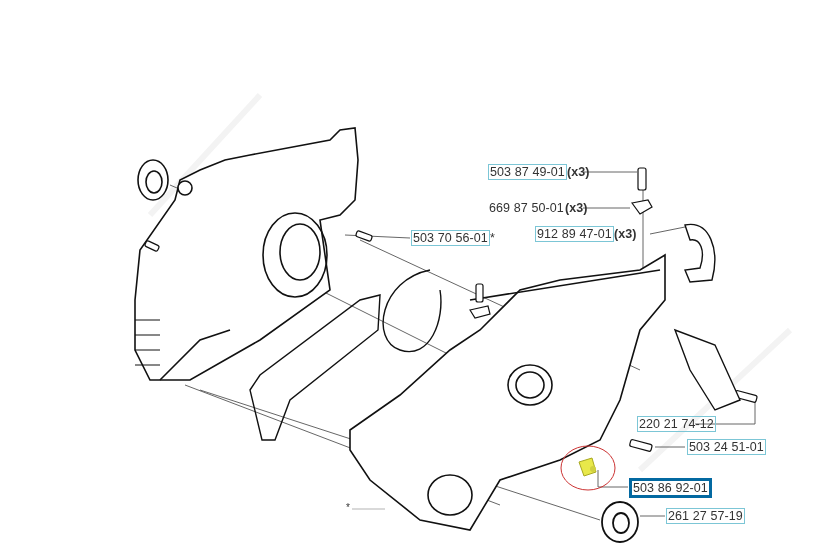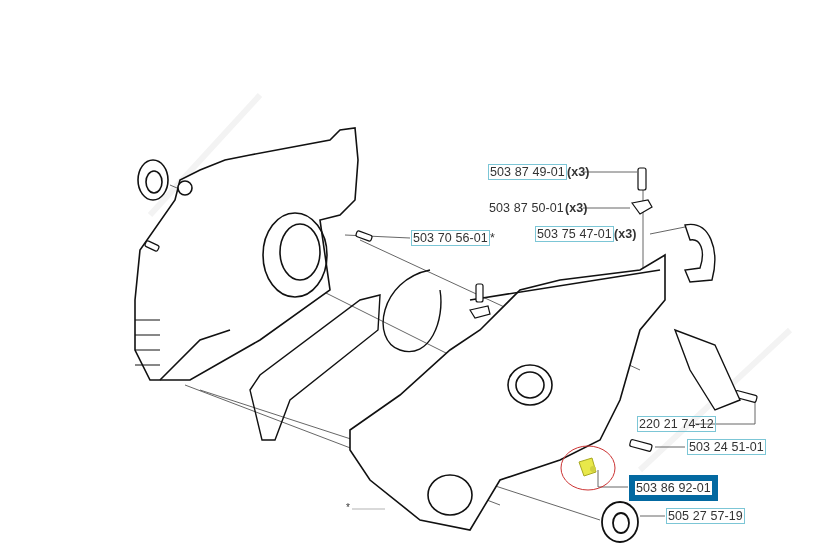--- a/index.html
+++ b/index.html
@@ -4,21 +4,21 @@
 <style>
   html, body { margin: 0; padding: 0; background: #ffffff; }
   body { width: 832px; height: 547px; position: relative; overflow: hidden; font-family: "Liberation Sans", sans-serif; }
   #diagram { position: absolute; left: 0; top: 0; width: 832px; height: 547px; }
   .label {
     position: absolute; font-size: 12.5px; color: #333; white-space: nowrap; line-height: 15px;
     letter-spacing: 0.1px;
   }
   .label .pn { padding: 0 1px; }
   .label .pn.boxed { border: 1px solid #7cc6d6; }
-  .label .pn.highlight { border: 6px solid #0369a1; text-align: right; }
+  .label .pn.highlight { border: 3px solid #0369a1; text-align: right; }
   .label .qty { font-weight: bold; }
 </style>
 </head>
 <body>
 
 <svg id="diagram" viewBox="0 0 832 547" xmlns="http://www.w3.org/2000/svg">
   <g stroke="#f3f3f3" stroke-width="6" fill="none">
     <path d="M150 215 L260 95"></path>
       <path d="M420 480 L560 340"></path>
       <path d="M640 470 L790 330"></path>
@@ -106,33 +106,33 @@
     <ellipse cx="588" cy="468" rx="27" ry="22" fill="none" stroke="#cc3333" stroke-width="1"></ellipse>
     <path d="M579 462 L592 458 L596 472 L584 476 Z" fill="#e8e84a" stroke="#a8a820" stroke-width="1"></path>
     <circle cx="593" cy="469" r="3" fill="#d0d040"></circle>
   </g>
 </svg>
 
 <div class="label" style="left:488px;top:165px">
   <span class="pn boxed">503 87 49-01</span><span class="qty">(x3)</span>
 </div>
 <div class="label" style="left:488px;top:201px">
-  <span class="pn">503 87 50-01</span><span class="qty">(x3)</span>
+  <span class="pn">669 87 50-01</span><span class="qty">(x3)</span>
 </div>
 <div class="label" style="left:535px;top:227px">
-  <span class="pn boxed">503 75 47-01</span><span class="qty">(x3)</span>
+  <span class="pn boxed">912 89 47-01</span><span class="qty">(x3)</span>
 </div>
 <div class="label" style="left:411px;top:231px">
   <span class="pn boxed">503 70 56-01</span><span>*</span>
 </div>
 <div class="label" style="left:637px;top:417px">
   <span class="pn boxed">220 21 74-12</span>
 </div>
 <div class="label" style="left:687px;top:440px">
   <span class="pn boxed">503 24 51-01</span>
 </div>
 <div class="label" style="left:629px;top:481px">
   <span class="pn highlight">503 86 92-01</span>
 </div>
 <div class="label" style="left:666px;top:509px">
-  <span class="pn boxed">505 27 57-19</span>
+  <span class="pn boxed">261 27 57-19</span>
 </div>
 <div class="label" style="left:346px;top:500px;font-size:10px">*</div>
 
 </body></html>

